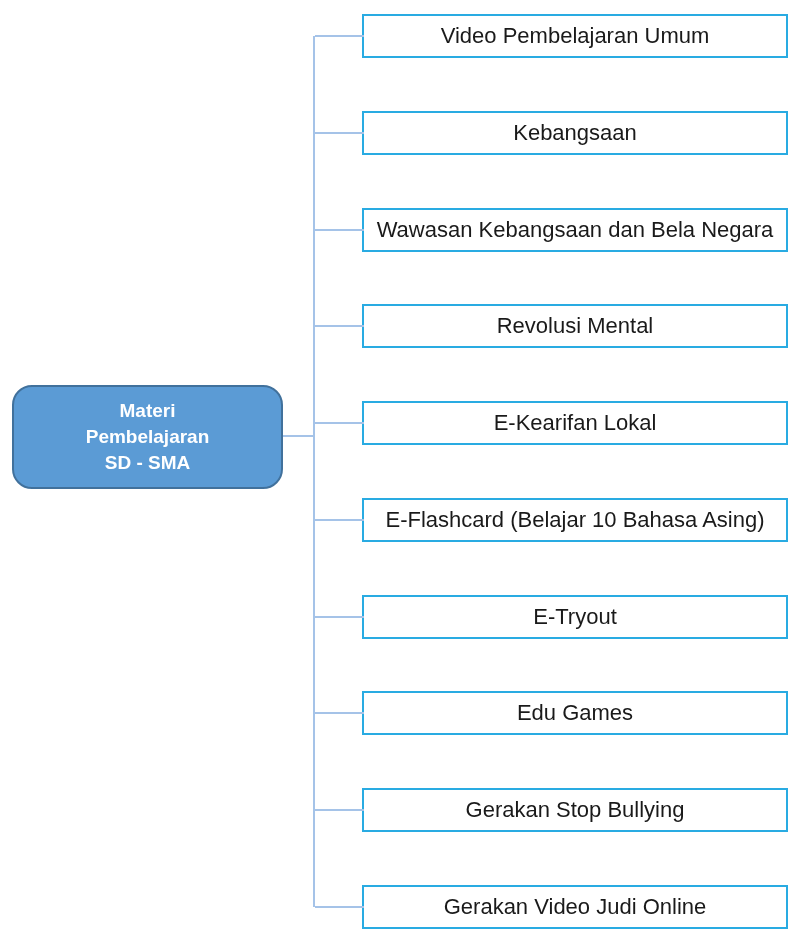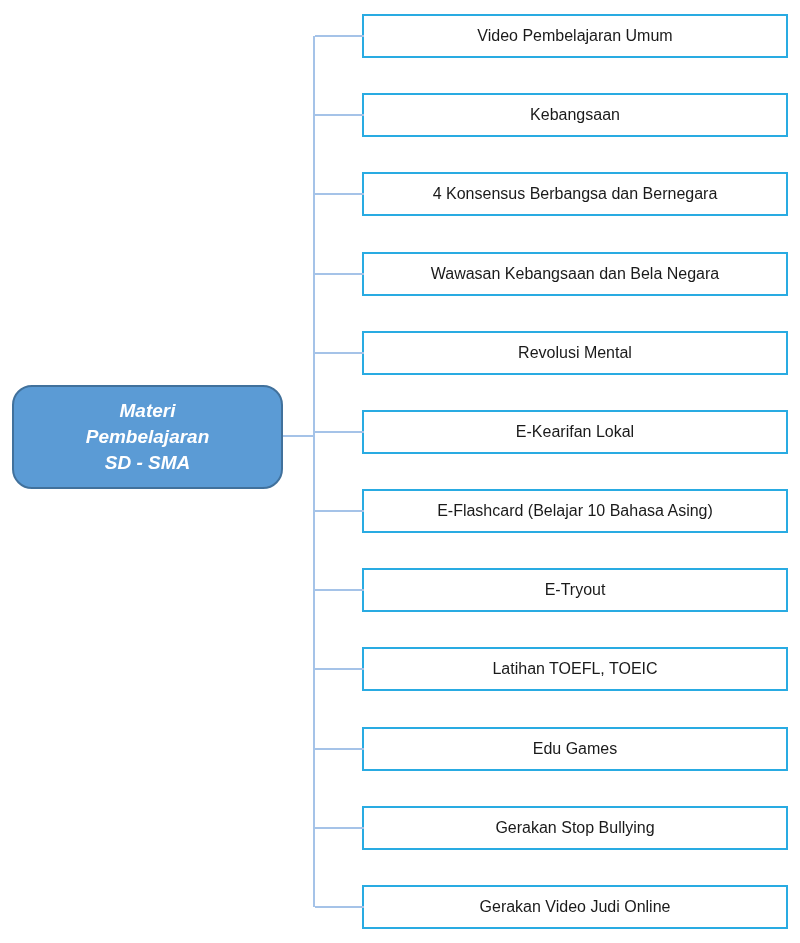--- a/index.html
+++ b/index.html
@@ -23,21 +23,20 @@
     width: 271px;
     height: 104px;
     box-sizing: border-box;
     background: #5B9BD5;
     border: 2px solid #41719C;
     border-radius: 20px;
     display: flex;
     align-items: center;
     justify-content: center;
     text-align: center;
-    font-style: italic;
   }
   .root-label {
     color: #ffffff;
     font-weight: bold;
     font-size: 19px;
     line-height: 26px;
   }
   .root-label span { display: block; }
 
   
@@ -71,21 +70,21 @@
   }
   .child-node {
     position: relative;
     height: 44px;
     box-sizing: border-box;
     background: #ffffff;
     border: 2px solid #29ABE2;
     display: flex;
     align-items: center;
     justify-content: center;
-    font-size: 16px;
+    font-size: 22px;
     color: #1a1a1a;
     white-space: nowrap;
   }
   
   .child-node::before {
     content: "";
     position: absolute;
     left: -49px;
     top: 50%;
     margin-top: -1px;
@@ -111,41 +110,35 @@
   <div class="trunk"></div>
 
   <div class="children">
     <div class="child-node">
         <span>Video Pembelajaran Umum</span>
       </div>
     <div class="child-node">
         <span>Kebangsaan</span>
       </div>
     <div class="child-node">
-        <span>4 Konsensus Berbangsa dan Bernegara</span>
-      </div>
-    <div class="child-node">
         <span>Wawasan Kebangsaan dan Bela Negara</span>
       </div>
     <div class="child-node">
         <span>Revolusi Mental</span>
       </div>
     <div class="child-node">
         <span>E-Kearifan Lokal</span>
       </div>
     <div class="child-node">
         <span>E-Flashcard (Belajar 10 Bahasa Asing)</span>
       </div>
     <div class="child-node">
         <span>E-Tryout</span>
       </div>
     <div class="child-node">
-        <span>Latihan TOEFL, TOEIC</span>
-      </div>
-    <div class="child-node">
         <span>Edu Games</span>
       </div>
     <div class="child-node">
         <span>Gerakan Stop Bullying</span>
       </div>
     <div class="child-node">
         <span>Gerakan Video Judi Online</span>
       </div>
   </div>
 

